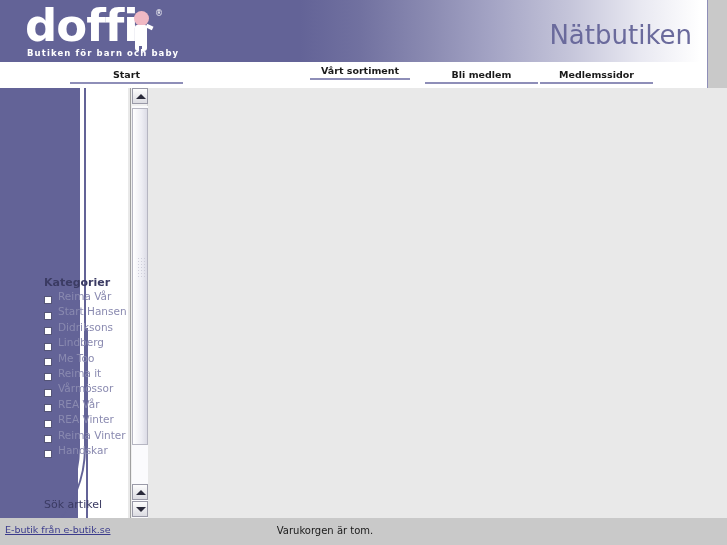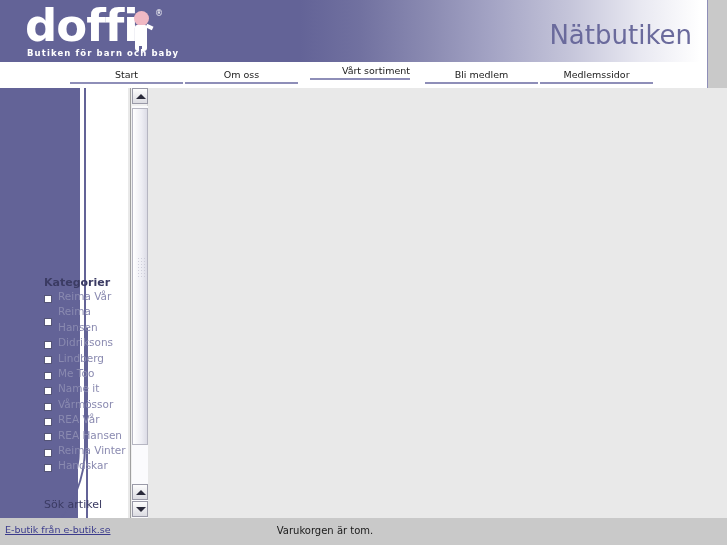--- a/index.html
+++ b/index.html
@@ -101,20 +101,21 @@
     white-space: nowrap;
     text-align: center;
   }
 
   
   #nav {
     position: absolute; left: 0; top: 62px;
     width: 708px; height: 39px;
     background: #ffffff;
     border-bottom: 5px solid #ec4899;
+    font-weight: bold;
   }
   .nav-item {
     position: absolute;
     text-align: center;
     font-family: "DejaVu Sans", sans-serif;
     font-size: 9.5px;
     color: #1a1a1a;
     border-bottom: 2px solid #8e8eb8;
     padding-bottom: 2px;
     cursor: pointer;
@@ -175,21 +176,21 @@
   }
   .panel-heading {
     font-family: "DejaVu Sans", sans-serif;
     font-size: 11px;
     font-weight: bold;
     color: #3b3b63;
     margin-bottom: 0;
   }
   .cat-row {
     display: flex;
-    align-items: center;
+    align-items: flex-end;
     margin-bottom: 0px;
     cursor: pointer;
   }
   .cat-box {
     width: 8px; height: 8px;
     border: 1px solid #555577;
     background: #ffffff;
     margin: 4px 6px 0 0;
     flex: 0 0 auto;
   }
@@ -298,22 +299,21 @@
       <div id="baby-body"></div>
       <div id="baby-legs"></div>
       <div id="logo-reg">®</div>
       <div id="logo-tagline">Butiken för barn och baby</div>
     </div>
     <div id="header-title">Nätbutiken</div>
   </div>
 
   <div id="nav">
       <div class="nav-item" style="left: 70px; width: 113px; top: 7px;">Start</div>
-      <div class="nav-item" style="left: 185px; width: 113px; top: 7px;">Om oss</div>
-      <div class="nav-item" style="left: 310px; width: 100px; top: 3px; text-align: right;">Vårt sortiment</div>
+      <div class="nav-item" style="left: 310px; width: 100px; top: 3px;">Vårt sortiment</div>
       <div class="nav-item" style="left: 540px; width: 113px; top: 7px;">Medlemssidor</div>
       <div class="nav-item" style="left: 425px; width: 113px; top: 7px;">Bli medlem</div>
     </div>
   <div id="header-bottom-rule"></div>
   <div id="right-rule"></div>
 
   <div id="content">
 
     <div id="left-panel">
       <div id="swoosh-fill"></div>
@@ -323,49 +323,49 @@
 
       <div id="cat-panel">
         <div class="panel-heading">Kategorier</div>
         <div id="cat-list">
             <div class="cat-row">
               <span class="cat-box"></span>
               <span class="cat-label">Reima Vår</span>
             </div>
             <div class="cat-row">
               <span class="cat-box"></span>
-              <span class="cat-label">Reima Hansen</span>
+              <span class="cat-label">Start Hansen</span>
             </div>
             <div class="cat-row">
               <span class="cat-box"></span>
               <span class="cat-label">Didriksons</span>
             </div>
             <div class="cat-row">
               <span class="cat-box"></span>
               <span class="cat-label">Lindberg</span>
             </div>
             <div class="cat-row">
               <span class="cat-box"></span>
               <span class="cat-label">Me Too</span>
             </div>
             <div class="cat-row">
               <span class="cat-box"></span>
-              <span class="cat-label">Name it</span>
+              <span class="cat-label">Reima it</span>
             </div>
             <div class="cat-row">
               <span class="cat-box"></span>
               <span class="cat-label">Vårmössor</span>
             </div>
             <div class="cat-row">
               <span class="cat-box"></span>
               <span class="cat-label">REA Vår</span>
             </div>
             <div class="cat-row">
               <span class="cat-box"></span>
-              <span class="cat-label">REA Hansen</span>
+              <span class="cat-label">REA Vinter</span>
             </div>
             <div class="cat-row">
               <span class="cat-box"></span>
               <span class="cat-label">Reima Vinter</span>
             </div>
             <div class="cat-row">
               <span class="cat-box"></span>
               <span class="cat-label">Handskar</span>
             </div>
           </div>

